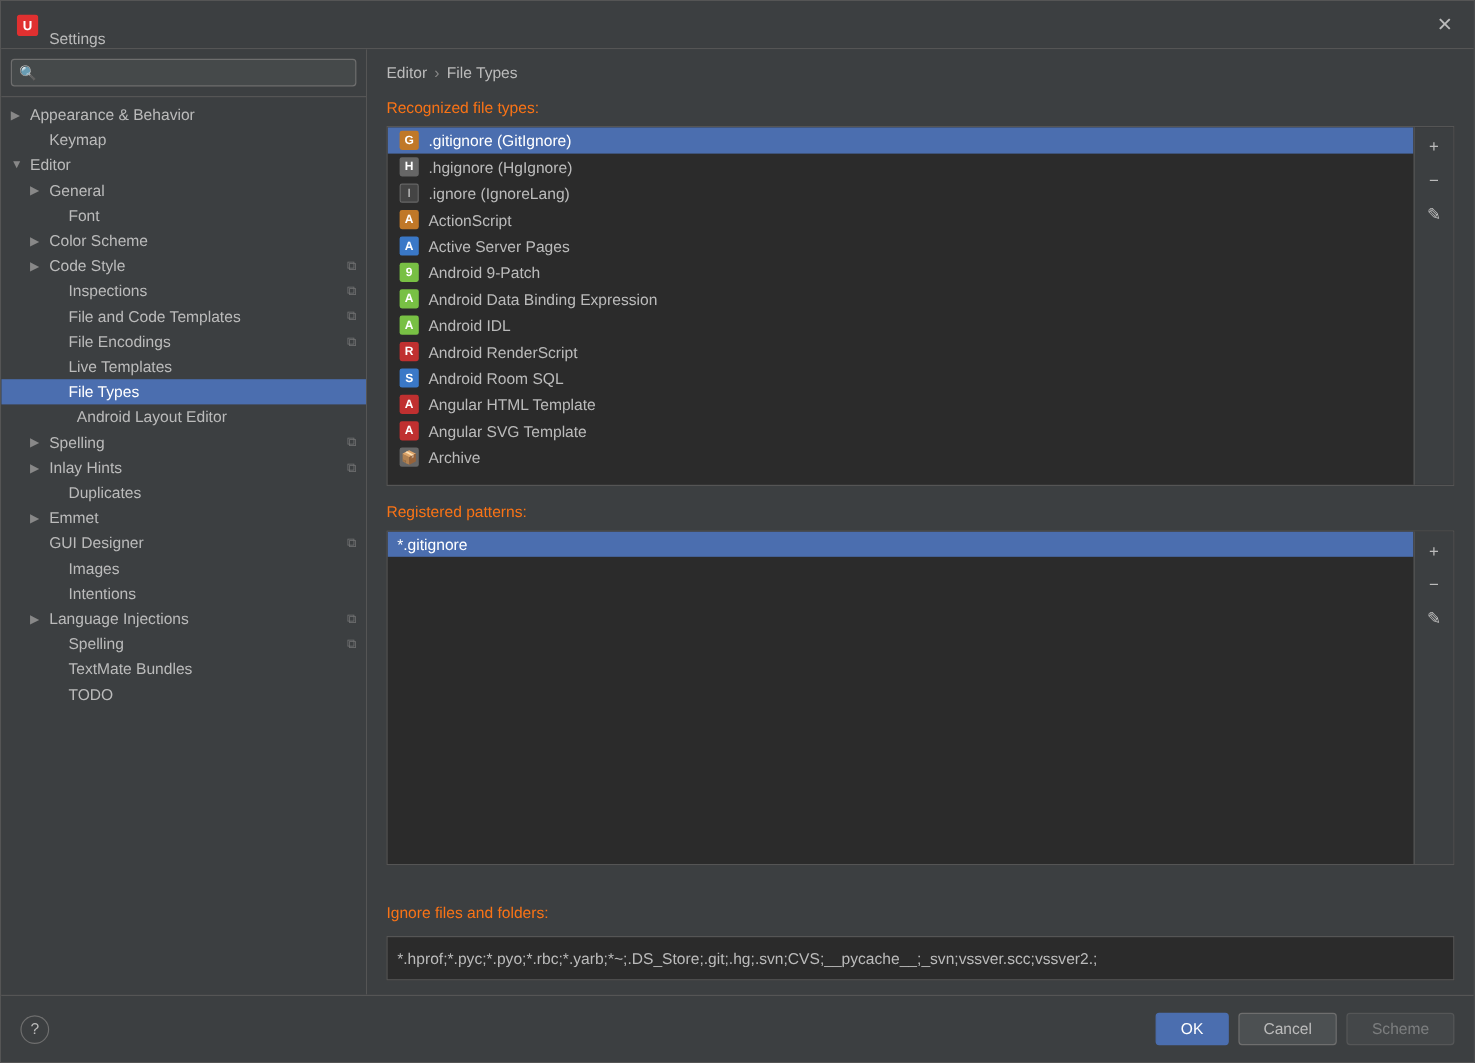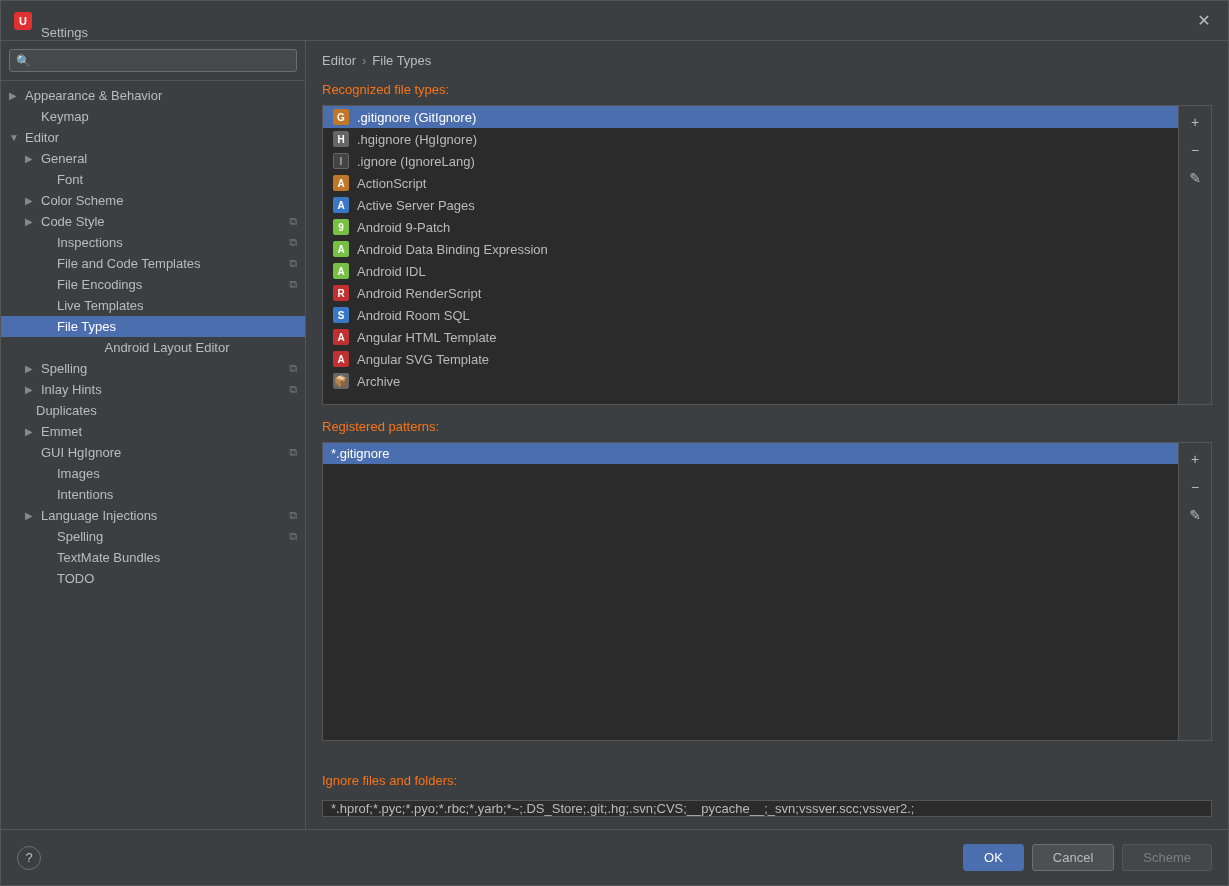--- a/index.html
+++ b/index.html
@@ -219,21 +219,21 @@
       height: 200px;
     }
     .ignore-section {
       margin-top: 32px;
     }
     .ignore-input {
       width: 100%;
       background: #2b2b2b;
       border: 1px solid #555;
       color: #bbbbbb;
-      padding: 0 8px;
+      padding: 10px 8px;
       font-size: 13px;
       outline: none;
       margin-top: 4px;
     }
     .dialog-footer {
       height: 56px;
       background: #3c3f41;
       border-top: 1px solid #555;
       display: flex;
       align-items: center;
@@ -365,45 +365,45 @@
             <span class="copy-icon">⧉</span>
           </div>
           <div class="tree-item" style="padding-left: 40px;">
             <span class="arrow"></span>
             <span class="item-label">Live Templates</span>
           </div>
           <div class="tree-item selected" style="padding-left: 40px;">
             <span class="arrow"></span>
             <span class="item-label">File Types</span>
           </div>
-          <div class="tree-item" style="padding-left: 20px; text-align: center;">
+          <div class="tree-item" style="padding-left: 47px;">
             <span class="arrow"></span>
             <span class="item-label">Android Layout Editor</span>
           </div>
           <div class="tree-item" style="padding-left: 24px;">
             <span class="arrow">▶</span>
             <span class="item-label">Spelling</span>
             <span class="copy-icon">⧉</span>
           </div>
           <div class="tree-item" style="padding-left: 24px;">
             <span class="arrow">▶</span>
             <span class="item-label">Inlay Hints</span>
             <span class="copy-icon">⧉</span>
           </div>
-          <div class="tree-item" style="padding-left: 19px;">
+          <div class="tree-item" style="padding-left: 40px;">
             <span class="arrow"></span>
             <span class="item-label">Duplicates</span>
           </div>
           <div class="tree-item" style="padding-left: 24px;">
             <span class="arrow">▶</span>
             <span class="item-label">Emmet</span>
           </div>
           <div class="tree-item" style="padding-left: 24px;">
             <span class="arrow"></span>
-            <span class="item-label">GUI HgIgnore</span>
+            <span class="item-label">GUI Designer</span>
             <span class="copy-icon">⧉</span>
           </div>
           <div class="tree-item" style="padding-left: 40px;">
             <span class="arrow"></span>
             <span class="item-label">Images</span>
           </div>
           <div class="tree-item" style="padding-left: 40px;">
             <span class="arrow"></span>
             <span class="item-label">Intentions</span>
           </div>

